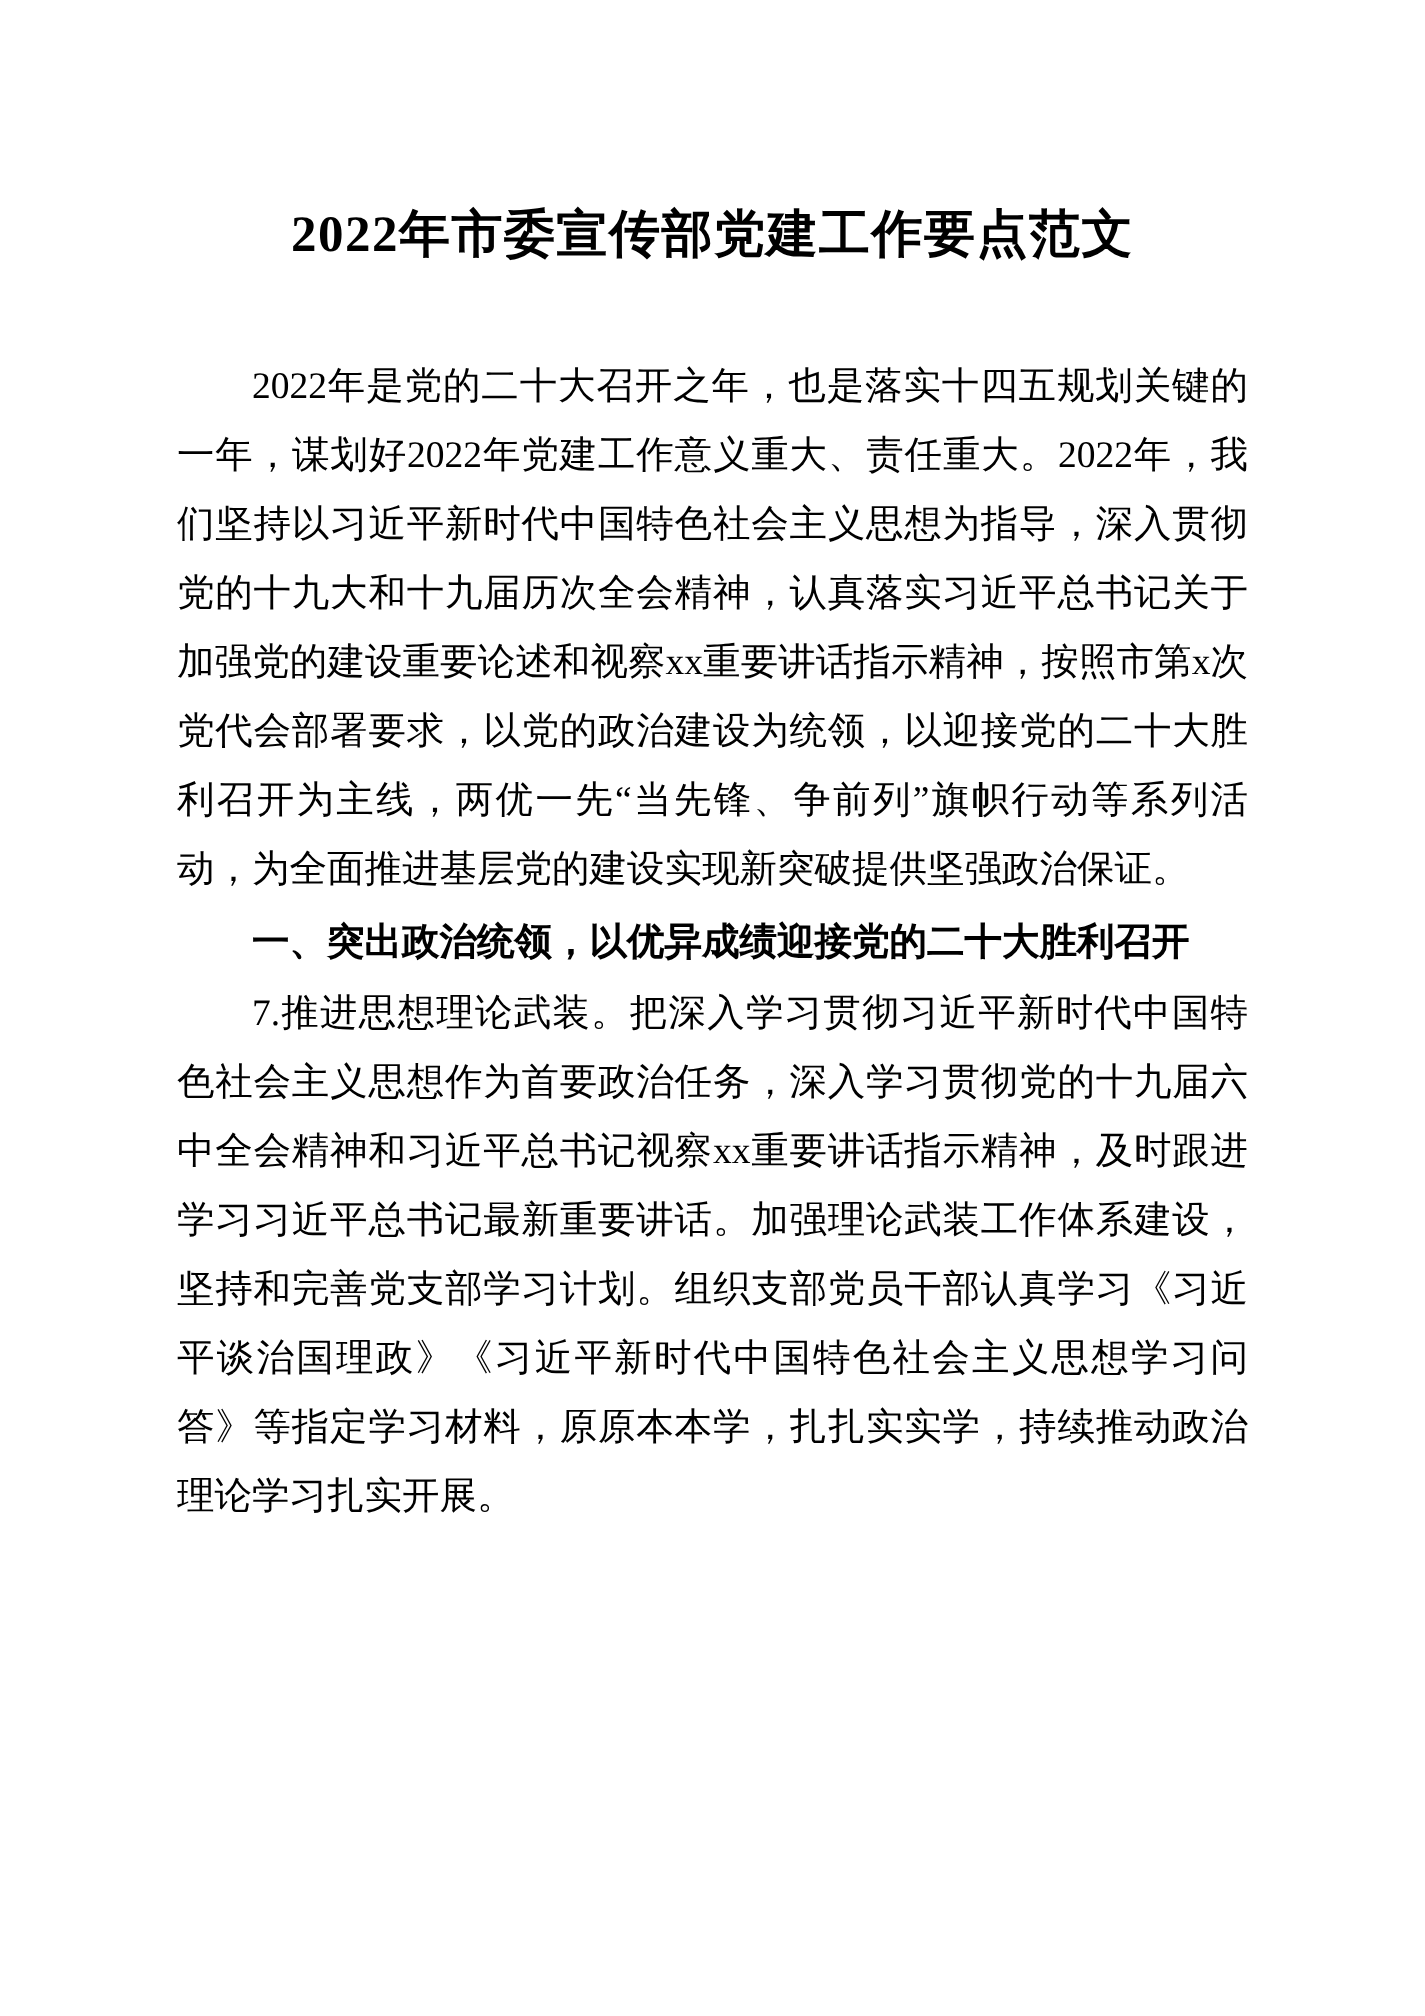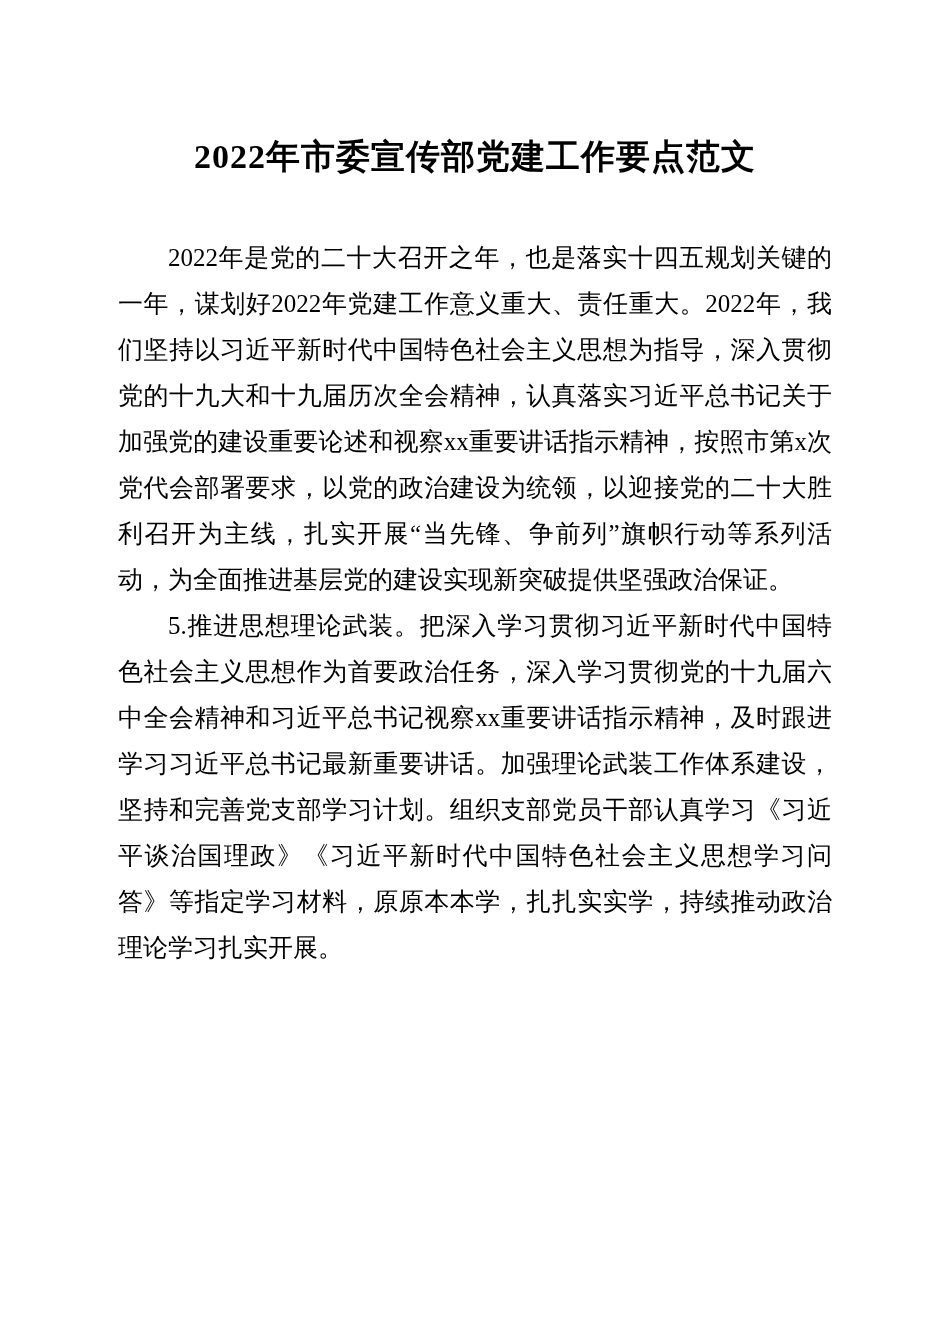--- a/index.html
+++ b/index.html
@@ -48,18 +48,19 @@
     text-align: justify;
     color: #000000;
   }
 </style>
 </head>
 <body>
 
 <div class="page">
   <h1 class="doc-title">2022年市委宣传部党建工作要点范文</h1>
 
-  <p class="para">2022年是党的二十大召开之年，也是落实十四五规划关键的一年，谋划好2022年党建工作意义重大、责任重大。2022年，我们坚持以习近平新时代中国特色社会主义思想为指导，深入贯彻党的十九大和十九届历次全会精神，认真落实习近平总书记关于加强党的建设重要论述和视察xx重要讲话指示精神，按照市第x次党代会部署要求，以党的政治建设为统领，以迎接党的二十大胜利召开为主线，扎实开展“当先锋、争前列”旗帜行动等系列活动，为全面推进基层党的建设实现新突破提供坚强政治保证。</p>
+  <p class="para">2022年是党的二十大召开之年，也是落实十四五规划关键的一年，谋划好2022年党建工作意义重大、责任重大。2022年，我们坚持以习近平新时代中国特色社会主义思想为指导，深入贯彻党的十九大和十九届历次全会精神，认真落实习近平总书记关于加强党的建设重要论述和视察xx重要讲话指示精神，按照市第x次党代会部署要求，以党的政治建设为统领，以迎接党的二十大胜利召开为主线，两优一先“当先锋、争前列”旗帜行动等系列活动，为全面推进基层党的建设实现新突破提供坚强政治保证。</p>
 
+  <h2 class="section-heading">一、突出政治统领，以优异成绩迎接党的二十大胜利召开</h2>
 
-  <p class="para">5.推进思想理论武装。把深入学习贯彻习近平新时代中国特色社会主义思想作为首要政治任务，深入学习贯彻党的十九届六中全会精神和习近平总书记视察xx重要讲话指示精神，及时跟进学习习近平总书记最新重要讲话。加强理论武装工作体系建设，坚持和完善党支部学习计划。组织支部党员干部认真学习《习近平谈治国理政》《习近平新时代中国特色社会主义思想学习问答》等指定学习材料，原原本本学，扎扎实实学，持续推动政治理论学习扎实开展。</p>
+  <p class="para">7.推进思想理论武装。把深入学习贯彻习近平新时代中国特色社会主义思想作为首要政治任务，深入学习贯彻党的十九届六中全会精神和习近平总书记视察xx重要讲话指示精神，及时跟进学习习近平总书记最新重要讲话。加强理论武装工作体系建设，坚持和完善党支部学习计划。组织支部党员干部认真学习《习近平谈治国理政》《习近平新时代中国特色社会主义思想学习问答》等指定学习材料，原原本本学，扎扎实实学，持续推动政治理论学习扎实开展。</p>
 
 </div>
 
 </body></html>

